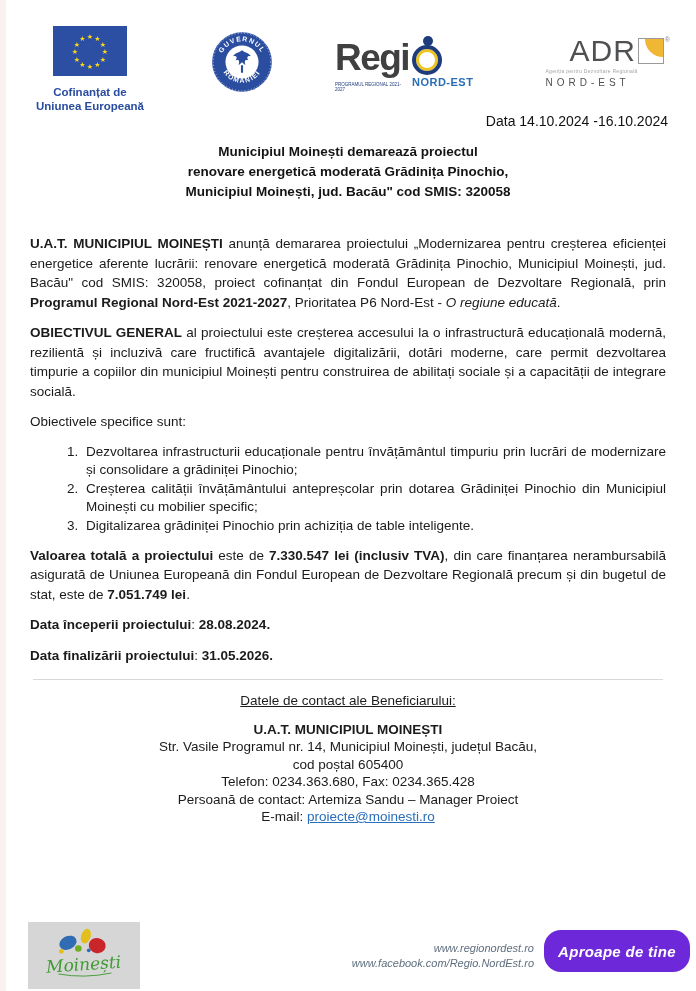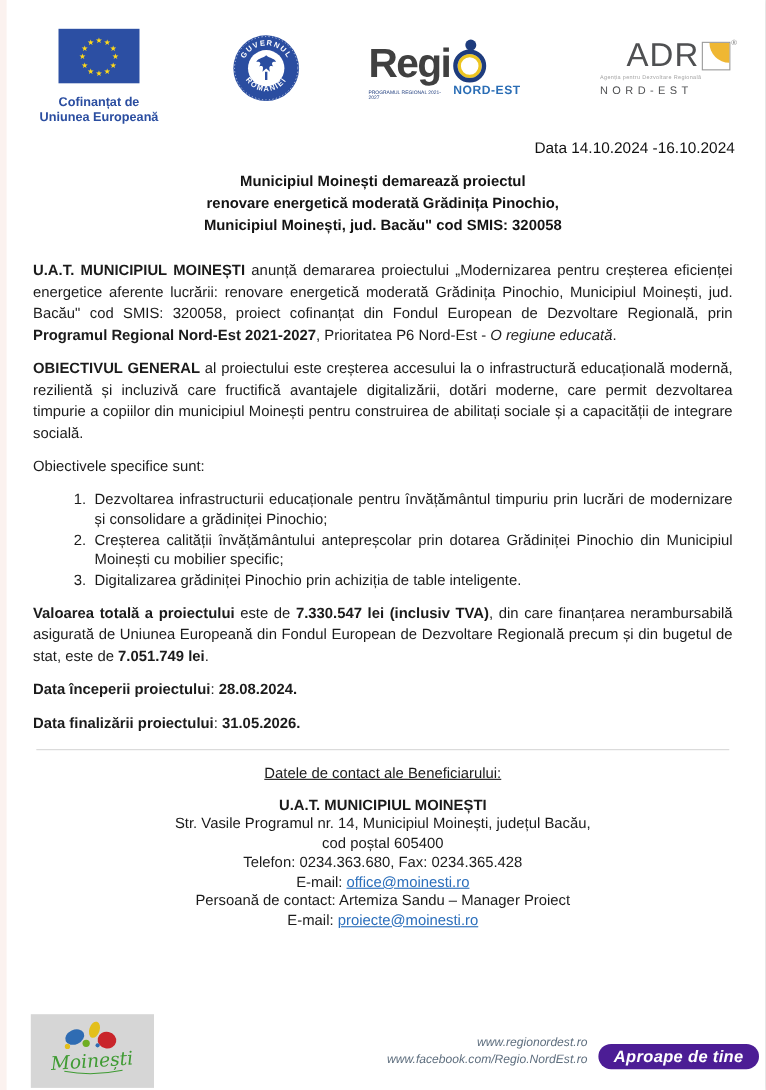--- a/index.html
+++ b/index.html
@@ -27,48 +27,48 @@
   .regio-region{font-size:11px;font-weight:bold;color:#2a6db5;letter-spacing:.5px;}
   .adr-block{margin-top:10px;}
   .adr-row{display:flex;align-items:flex-start;}
   .adr-word{font-size:30px;color:#4f5052;letter-spacing:1px;line-height:30px;margin-left:24px;}
   .adr-square{width:24px;height:24px;border:1px solid #9a9a9a;position:relative;display:inline-block;margin-left:2px;margin-top:2px;}
   .adr-square::after{content:"";position:absolute;top:0;right:0;width:18px;height:18px;background:#efb733;border-bottom-left-radius:100%;}
   .adr-r{font-size:7px;color:#888;margin-left:1px;}
   .adr-agency{font-size:5px;color:#a5a5a5;margin-top:2px;letter-spacing:.3px;}
   .adr-region{font-size:10px;color:#4f5052;letter-spacing:4px;margin-top:3px;}
 
-  .date-line{text-align:right;padding-right:28px;margin-top:12px;font-size:14px;color:#111;}
+  .date-line{text-align:right;padding-right:28px;margin-top:0;font-size:14px;color:#111;}
 
   
   .doc-title{margin-top:9px;text-align:center;font-size:23px;font-weight:bold;color:#2b4ea2;letter-spacing:.3px;}
   .subtitle{margin-top:13px;text-align:center;font-size:13.5px;font-weight:bold;line-height:20px;color:#141414;}
 
   
-  .body-text{padding:0 30px;margin-top:21px;font-size:13.5px;line-height:19.5px;color:#1b1b1b;}
+  .body-text{padding:0 30px;margin-top:32px;font-size:13.5px;line-height:19.5px;color:#1b1b1b;}
   .body-text p{margin:0 0 11px 0;text-align:justify;}
   .body-text b{font-weight:bold;}
   .body-text i{font-style:italic;}
   ol.objectives{margin:2px 0 11px 0;padding-left:52px;}
   ol.objectives li{text-align:justify;line-height:18px;margin-bottom:1px;padding-left:4px;}
   .date-row{margin:0 0 6px 0;}
   .divider{height:1px;background:#d8d8d8;margin:14px 3px 12px 3px;}
 
   
   .contact{text-align:center;font-size:13.5px;line-height:17.5px;color:#1b1b1b;}
   .contact-heading{text-decoration:underline;margin-bottom:11px;}
   .contact-org{font-weight:bold;}
   .email-link{color:#2a6ebb;text-decoration:underline;cursor:pointer;}
 
   
   .moinesti-box{position:absolute;left:28px;bottom:2px;width:112px;height:67px;background:#d6d6d6;
                 display:flex;align-items:center;justify-content:center;}
   .footer-urls{position:absolute;right:162px;bottom:21px;text-align:right;font-style:italic;
                font-size:11px;color:#5e6e7e;line-height:14.5px;}
-  .footer-pill{position:absolute;right:6px;bottom:19px;width:146px;height:23px;background:#4c1d95;
+  .footer-pill{position:absolute;right:6px;bottom:19px;width:146px;height:42px;background:#6d28d9;
                border-radius:17px;color:#ffffff;font-weight:bold;font-style:italic;font-size:15px;
                display:flex;align-items:center;justify-content:center;letter-spacing:.3px;margin-top:40px;}
 </style>
 </head>
 <body>
 
 <div class="page">
   <div class="scan-edge"></div>
 
   <div class="header">
@@ -169,21 +169,20 @@
     <p class="date-row"><b>Data finalizării proiectului</b><span>: </span><b>31.05.2026.</b></p>
 
     <div class="divider"></div>
 
     <div class="contact">
       <div class="contact-heading">Datele de contact ale Beneficiarului:</div>
       <div class="contact-org">U.A.T. MUNICIPIUL MOINEȘTI</div>
       <div>Str. Vasile Programul nr. 14, Municipiul Moinești, județul Bacău,</div>
       <div>cod poștal 605400</div>
       <div>Telefon: 0234.363.680, Fax: 0234.365.428</div>
-      <div><span>E-mail: </span><span class="email-link">office@moinesti.ro</span></div>
       <div>Persoană de contact: Artemiza Sandu – Manager Proiect</div>
       <div><span>E-mail: </span><span class="email-link">proiecte@moinesti.ro</span></div>
     </div>
   </div>
 
   <div class="moinesti-box">
     <svg width="104" height="60" viewBox="0 0 110 62">
       <ellipse cx="38" cy="17" rx="9.5" ry="7" fill="#2f6cb3" transform="rotate(-25 38 17)"></ellipse>
       <ellipse cx="57" cy="10" rx="5" ry="8" fill="#e3bf1b" transform="rotate(18 57 10)"></ellipse>
       <ellipse cx="69" cy="20" rx="9" ry="8" fill="#c9252b" transform="rotate(12 69 20)"></ellipse>

